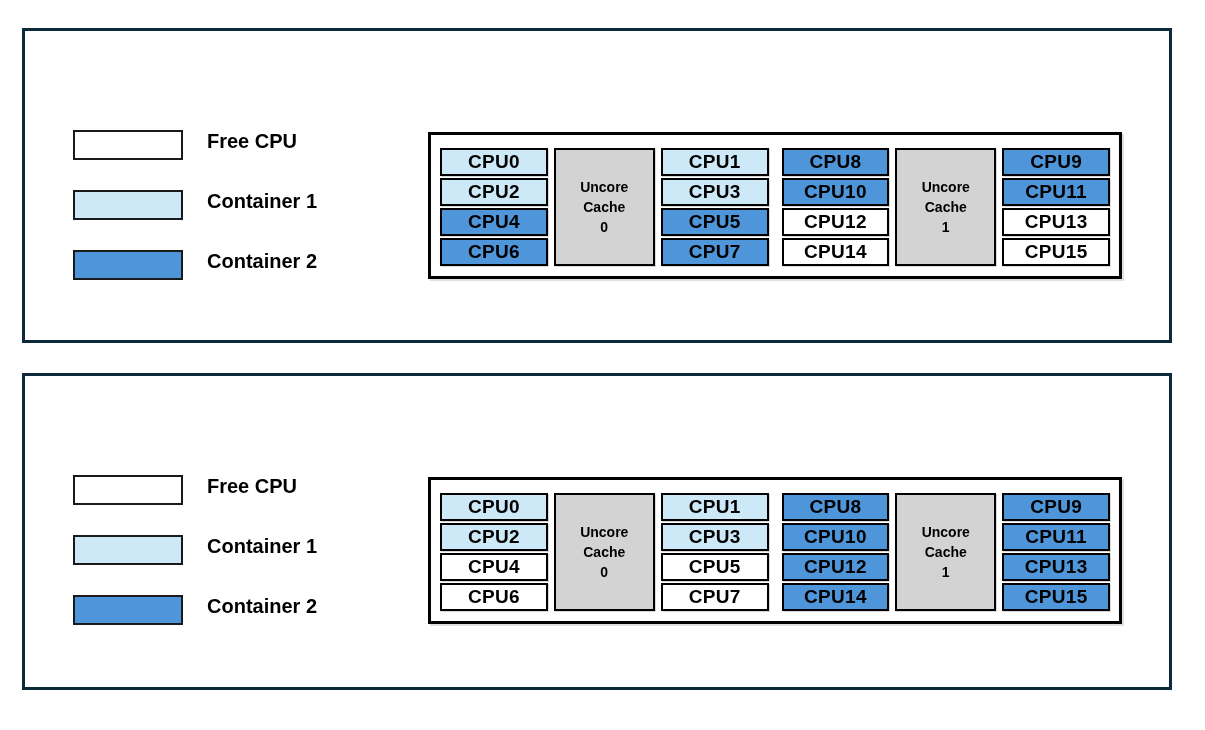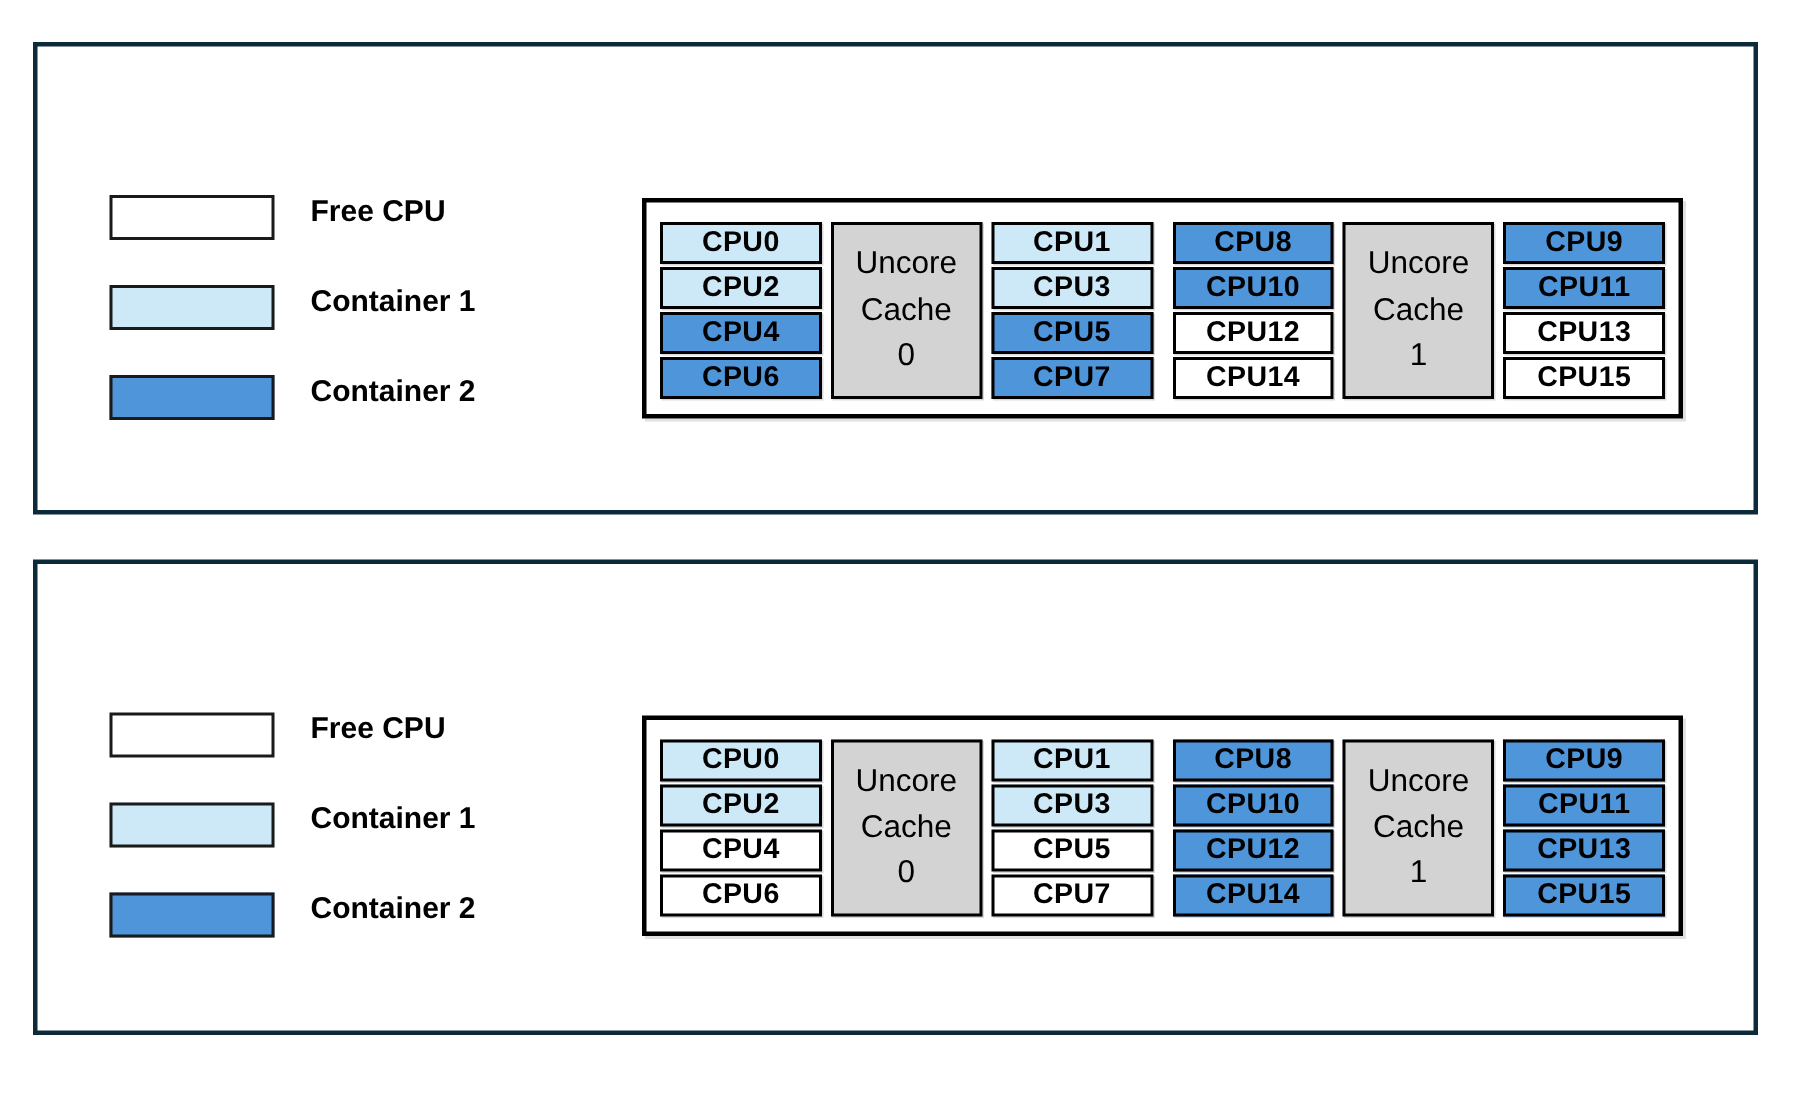--- a/index.html
+++ b/index.html
@@ -72,21 +72,21 @@
     letter-spacing: 0.3px;
     box-shadow: 1px 1px 0 rgba(0,0,0,0.15);
   }
   .cache-block {
     width: 101px;
     box-sizing: border-box;
     border: 2px solid var(--box-border);
     background: var(--cache-fill);
     display: flex; flex-direction: column;
     align-items: center; justify-content: center;
-    font-size: 21px; font-weight: 400;
+    font-size: 14px; font-weight: 700;
     line-height: 1.45;
     box-shadow: 1px 1px 0 rgba(0,0,0,0.15);
   }
 </style>
 </head>
 <body>
 
 <section class="panel panel-a">
 
   <div class="legend">

